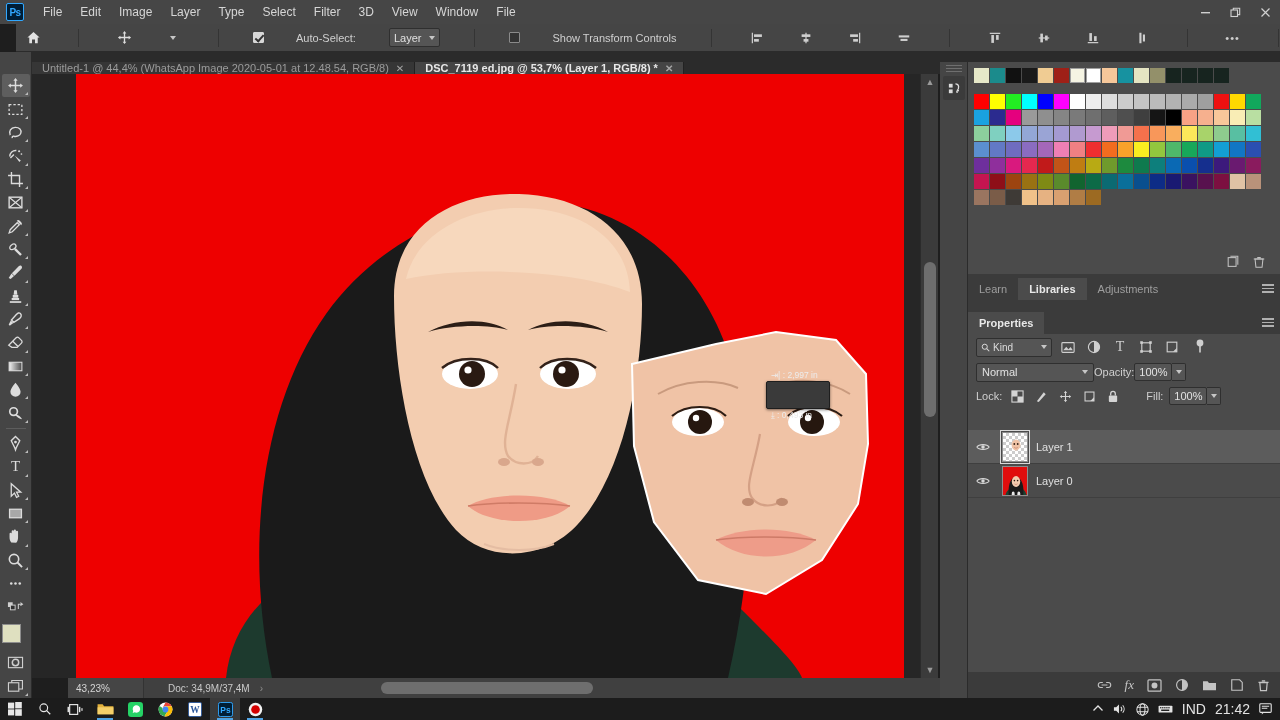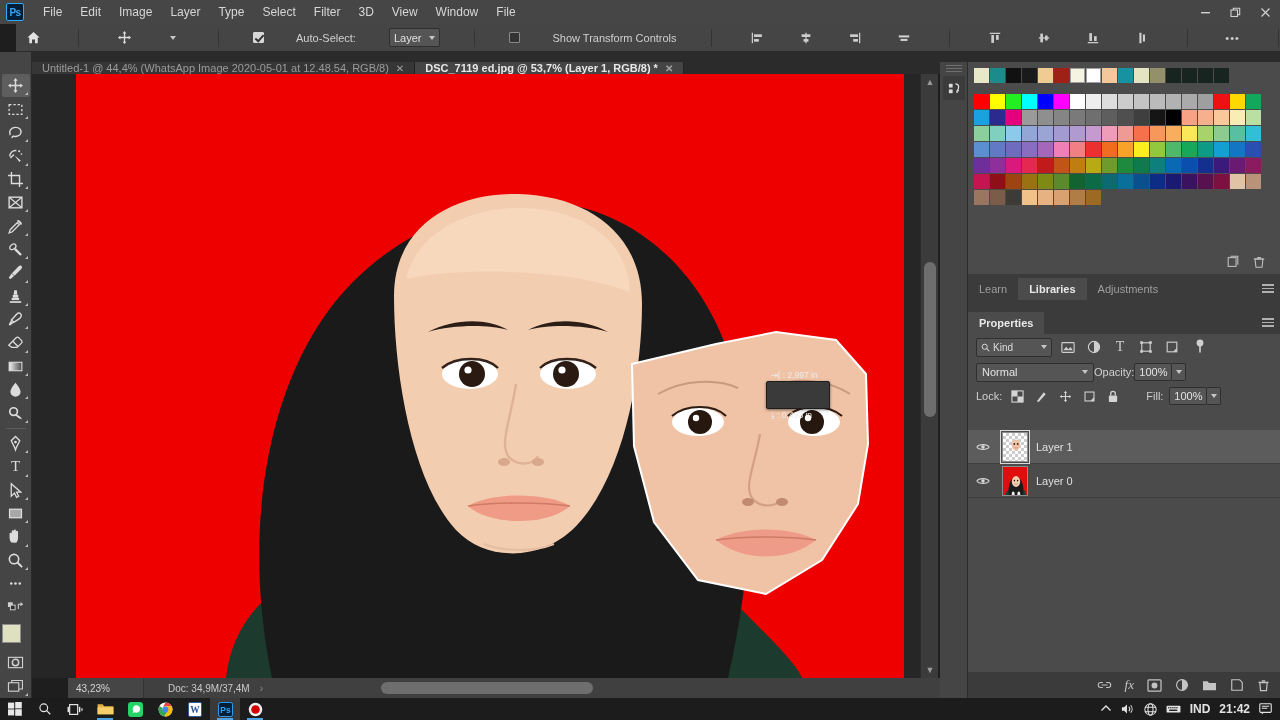--- a/index.html
+++ b/index.html
@@ -269,21 +269,21 @@
   .tb-item {
     width: 30px; height: 22px; display: flex; align-items: center;
     justify-content: center; position: relative; color: #e8e8e8;
   }
   .tb-item.active { background: #3a3a3a; }
   .tb-item.active::after, .tb-item.running::after {
     content: ""; position: absolute; bottom: 0; left: 7px; width: 16px;
     height: 2px; background: #4fa3e3;
   }
   .tray { margin-left: auto; display: flex; align-items: center; gap: 9px; padding-right: 8px; }
-  .tray span { color: #e3e3e3; font-size: 12px; font-weight: bold; }
+  .tray span { color: #e3e3e3; font-size: 14px; }
   .tray .tico { color: #e3e3e3; display: flex; align-items: center; }
 </style>
 </head>
 <body>
 
 <div class="app">
 
   <div class="titlebar">
     <div class="ps-logo">Ps</div>
     <div class="menu" id="menubar">

